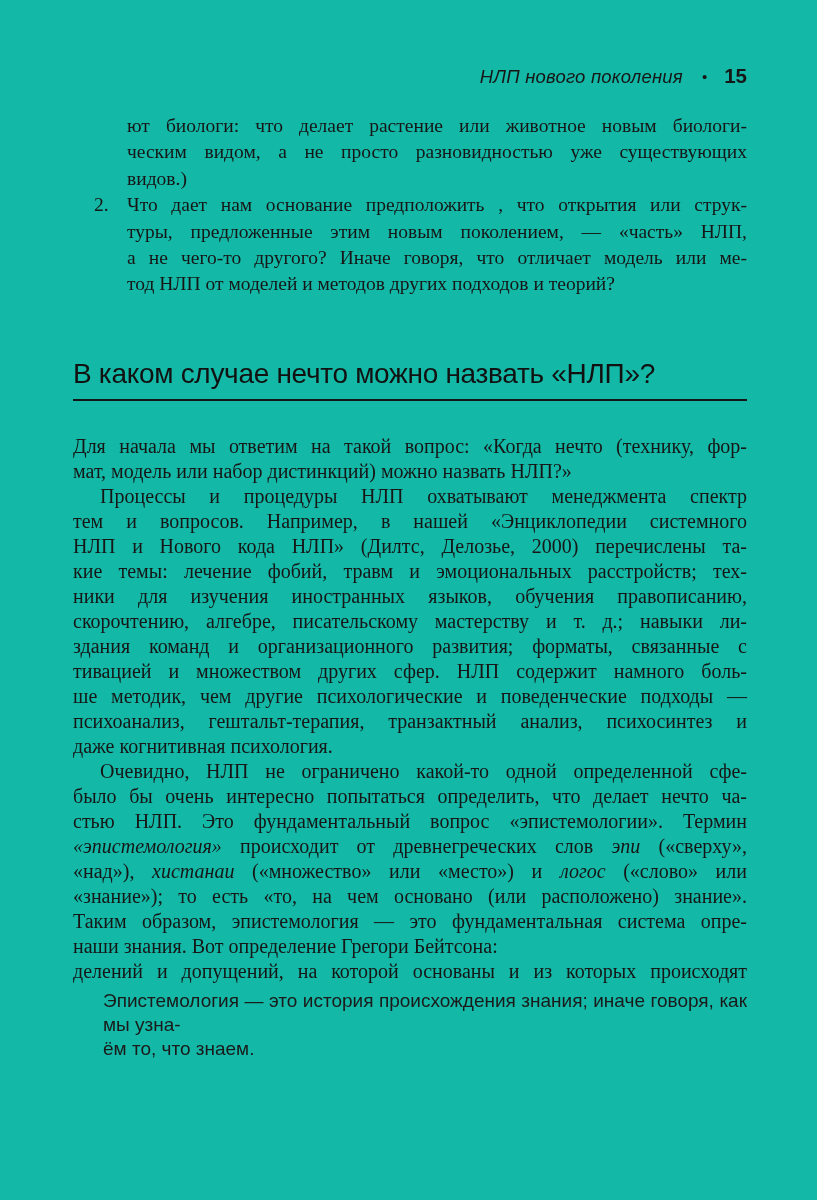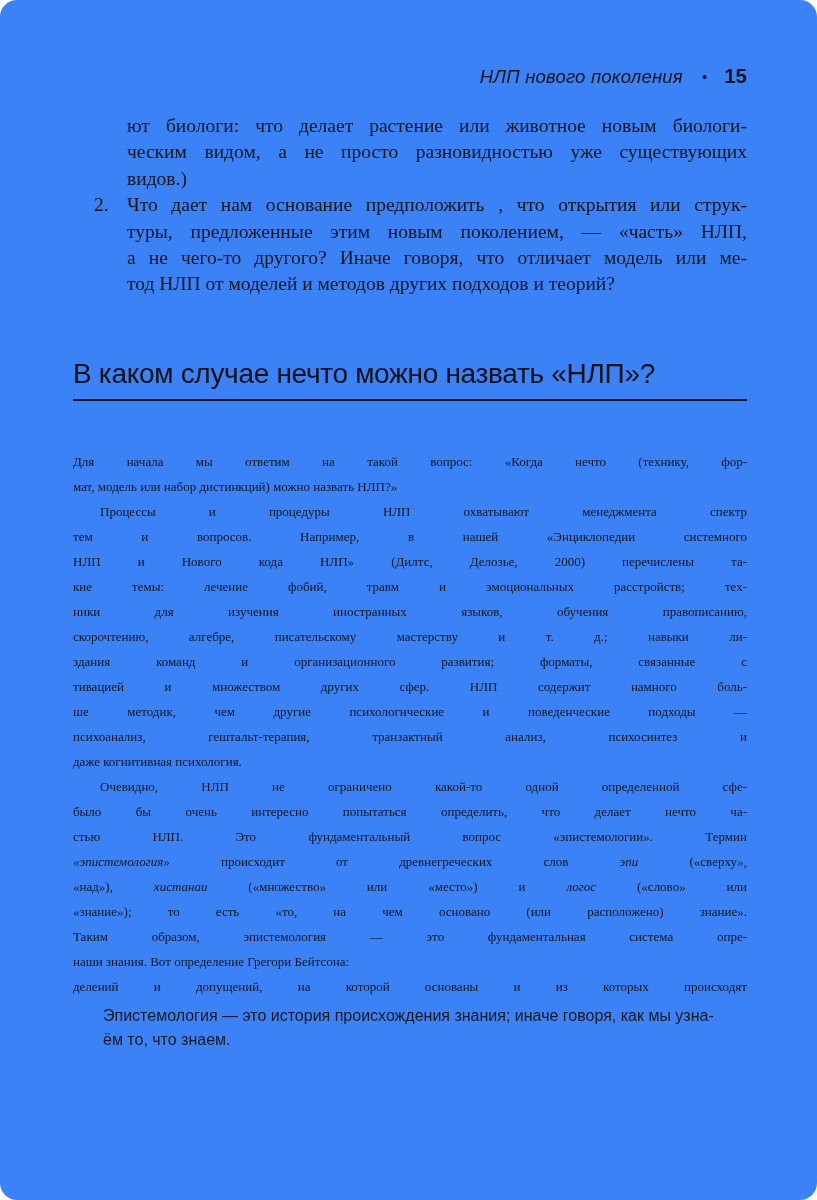--- a/index.html
+++ b/index.html
@@ -8,23 +8,22 @@
     font-family: "Liberation Serif", serif;
     color: #161616;
     -webkit-font-smoothing: antialiased;
   }
   .page {
     position: relative;
     width: 817px;
     height: 1200px;
     box-sizing: border-box;
     padding: 64px 70px 0 73px;
-    background: #3b82f6;
+    background: #14b8a6;
     overflow: hidden;
-    border-radius: 17px;
   }
 
   
   .running-header {
     text-align: right;
     font-family: "Liberation Sans", sans-serif;
     height: 24px;
     line-height: 24px;
     white-space: nowrap;
   }
@@ -63,43 +62,43 @@
     font-size: 28px;
     line-height: 34px;
     letter-spacing: -0.3px;
     color: #111;
     padding-bottom: 8px;
     border-bottom: 2.5px solid #151515;
   }
 
   
   .body-text {
-    margin-top: 48px;
-    font-size: 13px;
+    margin-top: 33px;
+    font-size: 20px;
     line-height: 25px;
   }
   .para { margin: 0; }
 
   
   .tline {
     text-align: justify;
     text-align-last: justify;
     -moz-text-align-last: justify;
   }
   .tline-last {
     text-align-last: left;
     -moz-text-align-last: left;
   }
   .tline-indent { padding-left: 27px; }
 
   
   .block-quote {
     margin: 5px 0 18px 30px;
     font-family: "Liberation Sans", sans-serif;
-    font-size: 16px;
+    font-size: 19px;
     line-height: 24px;
     color: #1a1a1a;
   }
   .block-quote .tline { text-align-last: left; -moz-text-align-last: left; }
 </style>
 </head>
 <body>
 
 <div class="page">
 

